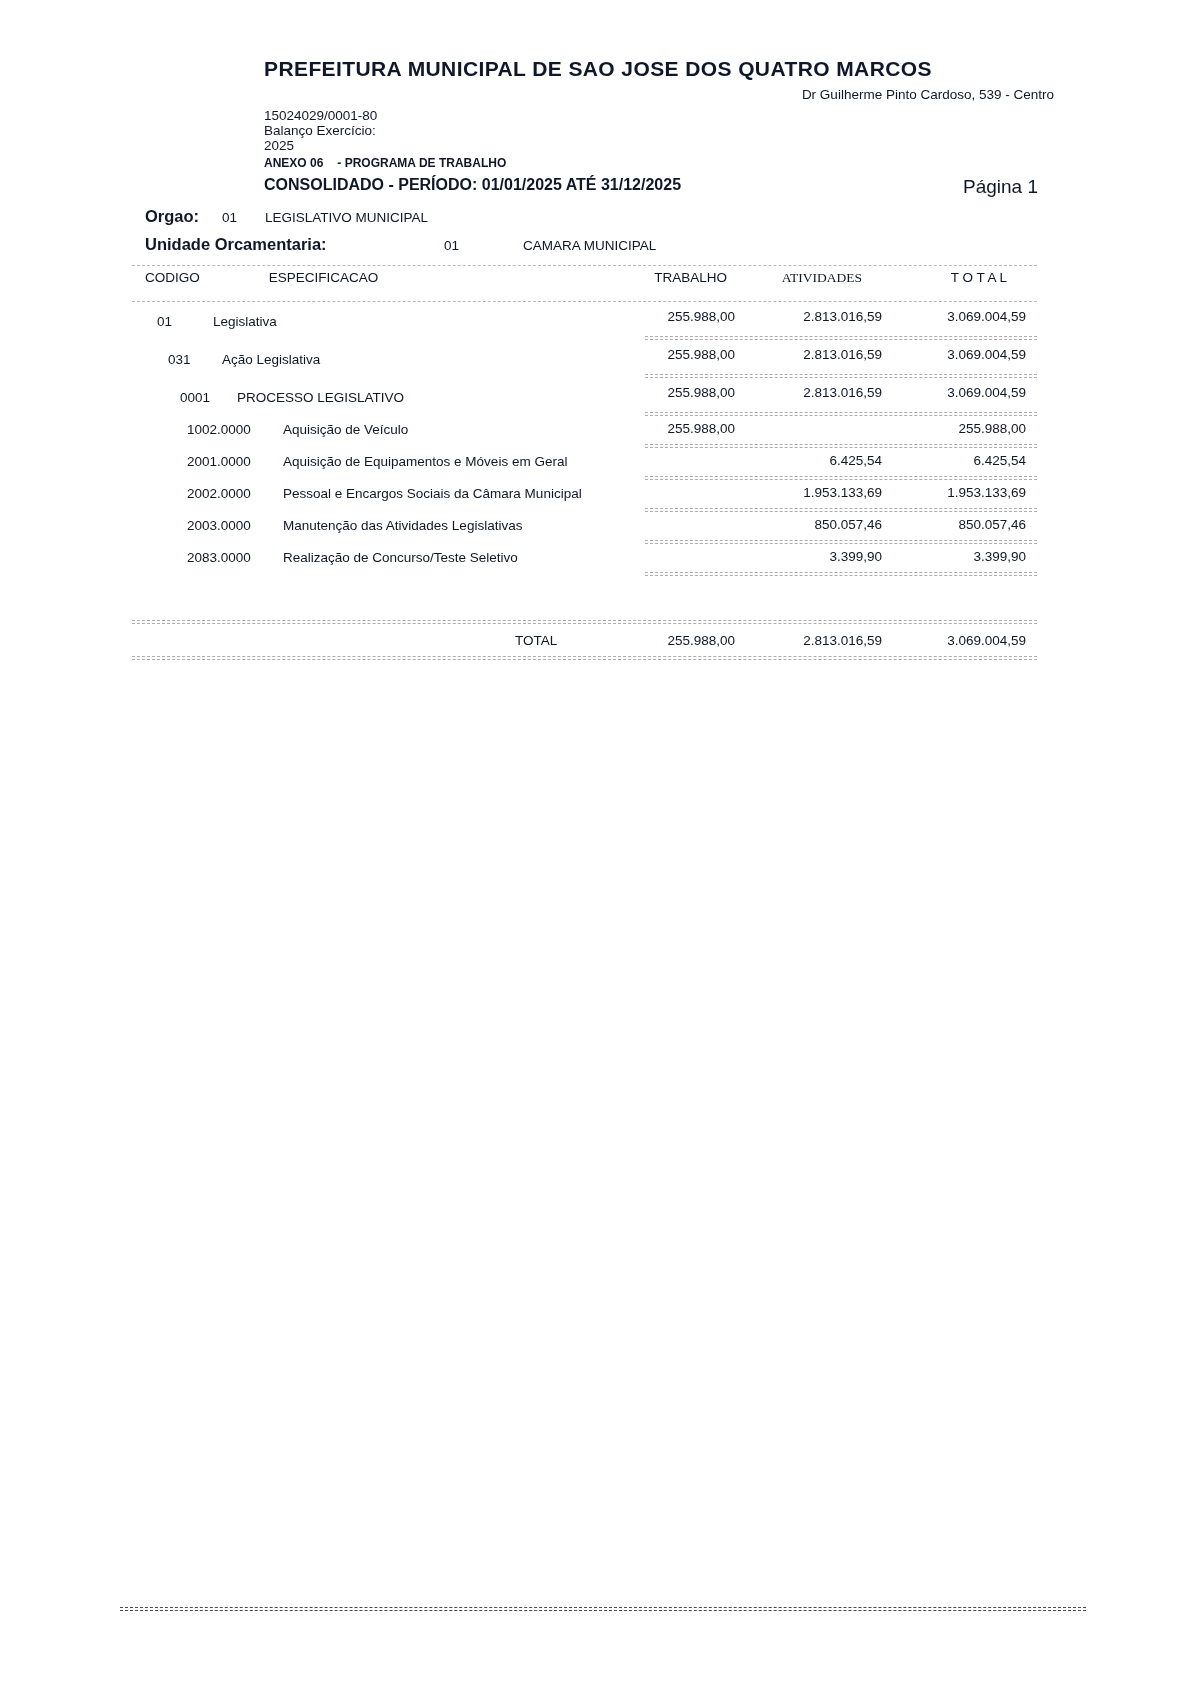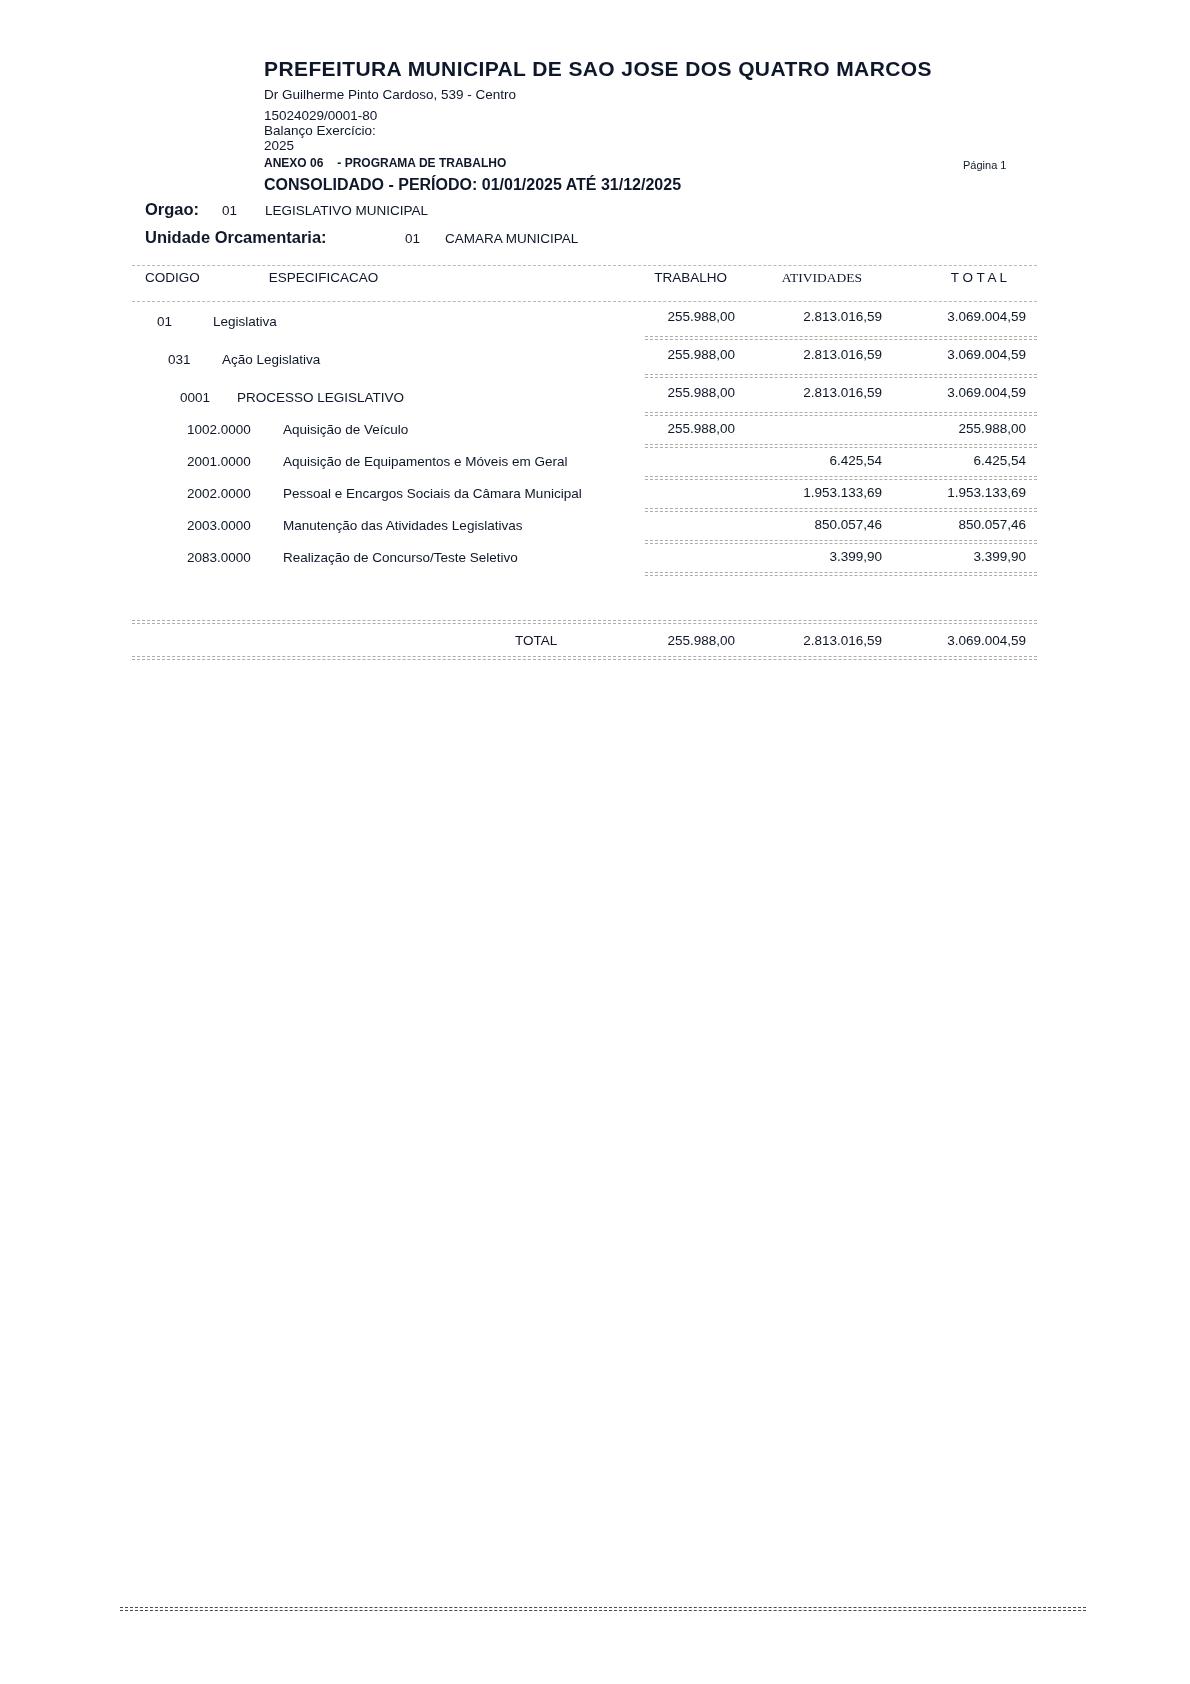--- a/index.html
+++ b/index.html
@@ -9,33 +9,33 @@
     width:1190px; height:1684px;
     background:#ffffff;
     font-family:"Liberation Sans", sans-serif;
     color:#0f172a;
     overflow:hidden;
   }
 
   
   .hdr { position:absolute; left:264px; top:57px; width:790px; }
   .hdr-title { font-size:21px; font-weight:bold; letter-spacing:0.4px; white-space:nowrap; }
-  .hdr-address { font-size:13.5px; margin-top:6px; }
+  .hdr-address { font-size:13.5px; margin-top:6px;text-align:right; }
   .hdr-reg { font-size:13.5px; margin-top:6px; display:flex;flex-direction:column; }
   .reg-cnpj { width:219px; }
   .reg-label { width:155px; }
   .hdr-anexo { margin-top:3px; font-size:12px; font-weight:bold; white-space:nowrap; }
   .anexo-label { margin-right:14px; }
   .hdr-period { margin-top:6px; font-size:16px; font-weight:bold; white-space:nowrap; }
-  .page-num { position:absolute; left:963px; top:159px; font-size:11px; }
+  .page-num { position:absolute; left:963px; top:176px; font-size:19px; }
 
   
-  .org { position:absolute; left:145px; top:200px; width:892px; }
+  .org { position:absolute; left:145px; top:207px; width:892px; }
   .org-line { display:flex; align-items:baseline; }
-  .org-line + .org-line { margin-top:9px; }
+  .org-line + .org-line { margin-top:9px;gap:39px; }
   .org-label { font-size:16.5px; font-weight:bold; }
   .org-l1 .org-label { width:77px; }
   .org-l1 .org-code { width:43px; }
   .org-l2 .org-label { width:260px; }
   .org-l2 .org-code { width:40px; }
   .org-code, .org-name { font-size:13.5px; }
 
   
   .table { position:absolute; left:145px; top:265px; width:892px; font-size:13.5px; }
 

